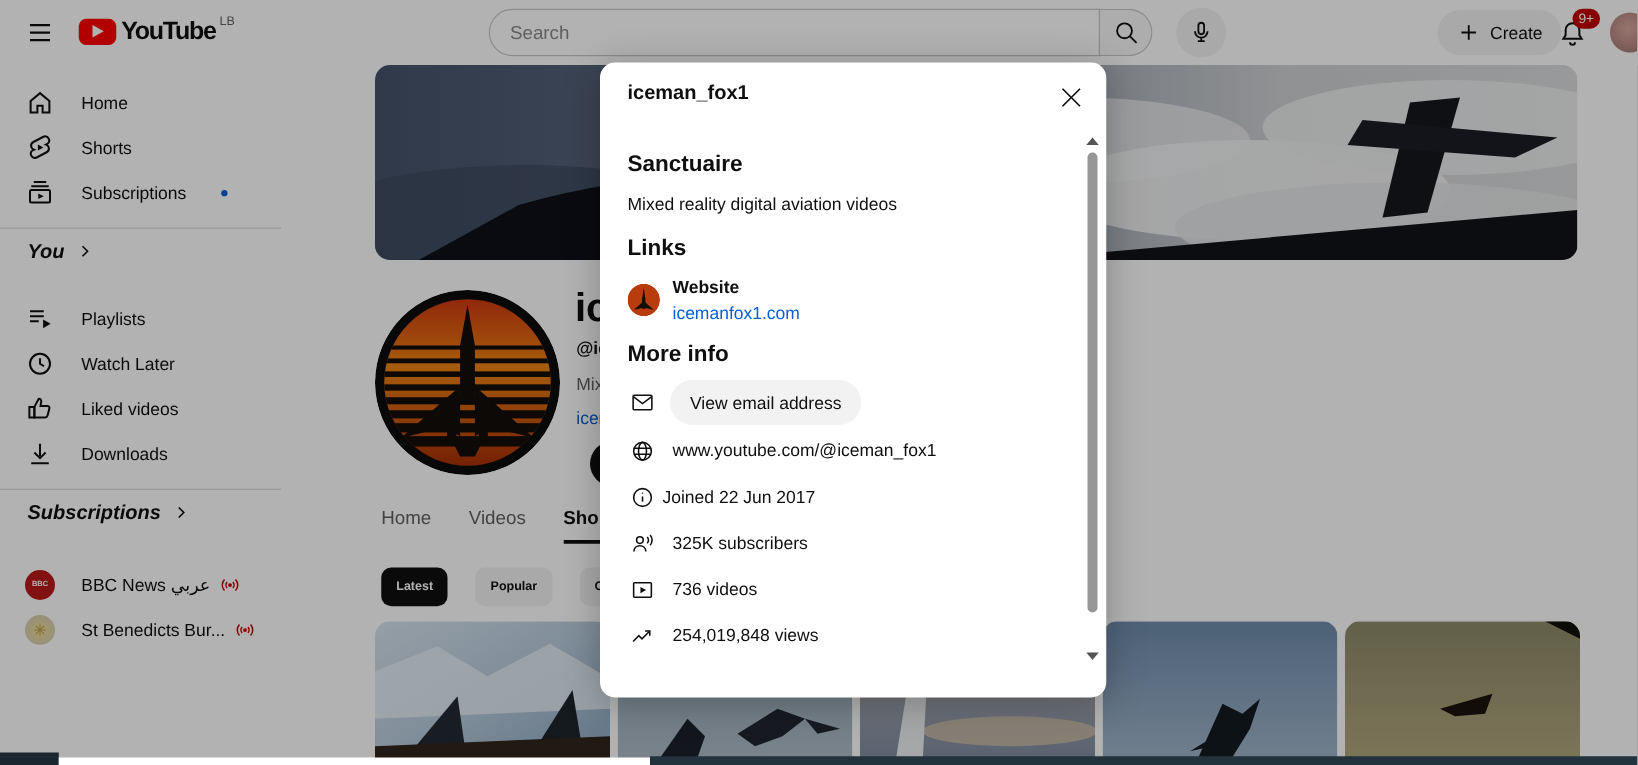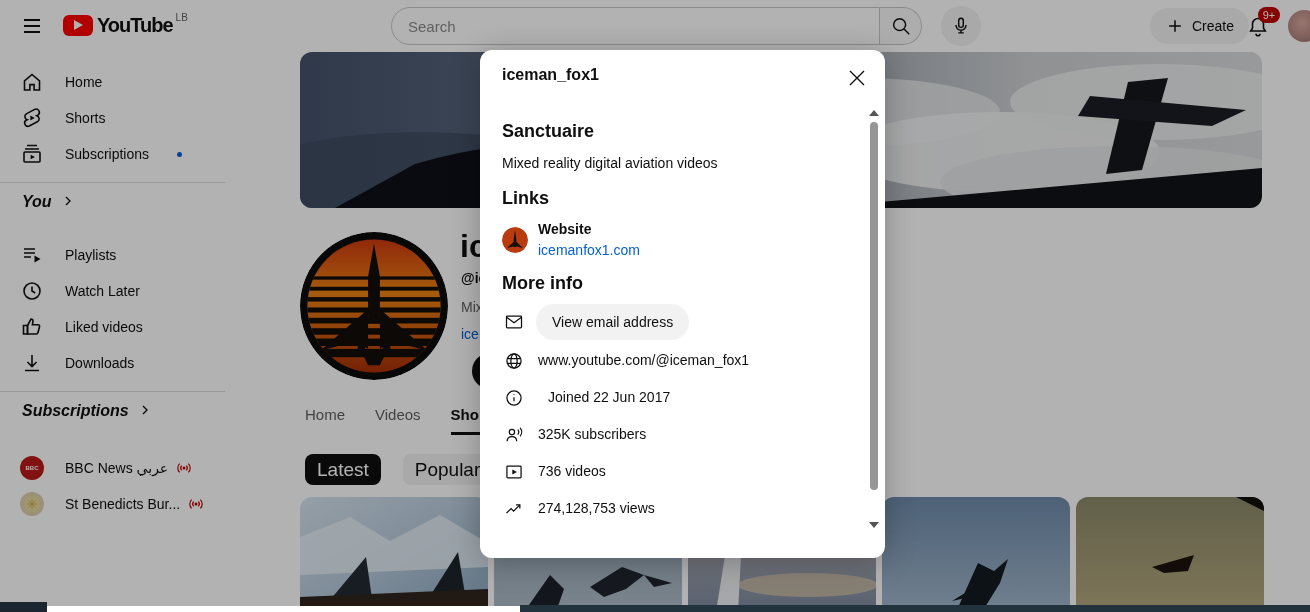--- a/index.html
+++ b/index.html
@@ -45,21 +45,21 @@
   #channel-avatar { left:300px; top:232px; width:148px; height:148px; border-radius:50%; overflow:hidden; }
   #channel-name { left:460px; top:228px; font-size:32px; font-weight:700; white-space:nowrap; }
   #channel-handle { left:461px; top:270px; font-size:14px; font-weight:600; white-space:nowrap; }
   #channel-desc { left:461px; top:299px; font-size:14px; color:#606060; white-space:nowrap; }
   #channel-link { left:461px; top:326px; font-size:14px; color:#065fd4; white-space:nowrap; cursor:pointer; }
   #subscribe-btn { left:472px; top:353px; height:36px; border-radius:18px; background:#0f0f0f; color:#fff; font-size:14px; font-weight:500; display:flex; align-items:center; padding:0 16px; cursor:pointer; white-space:nowrap; }
   #tabs { left:305px; top:406px; display:flex; gap:30px; }
   .tab { font-size:15px; font-weight:500; color:#606060; padding-bottom:9px; cursor:pointer; }
   .tab.active { color:#0f0f0f; font-weight:600; border-bottom:3px solid #0f0f0f; }
   #chips { left:305px; top:454px; display:flex; gap:22px; }
-  .chip { height:31px; border-radius:8px; background:#f2f2f2; display:flex; align-items:center; padding:0 12px; font-size:19px; font-weight:400; cursor:pointer; }
+  .chip { height:31px; border-radius:8px; background:#f2f2f2; display:flex; align-items:center; padding:0 12px; font-size:10px; font-weight:700; cursor:pointer; }
   .chip.active { background:#0f0f0f; color:#fff; }
   .thumb { position:absolute; top:497px; width:188px; height:115px; border-radius:12px 12px 0 0; overflow:hidden; cursor:pointer; }
   .thumb svg { width:100%; height:100%; }
 
   
   #scrim { position:absolute; inset:0; background:rgba(0,0,0,0.30); z-index:50; }
   .bottom-strip { z-index:60; }
 
   
   #dialog { left:480px; top:50px; width:405px; height:508px; background:#fff; border-radius:12px; z-index:100; box-shadow:0 4px 30px rgba(0,0,0,0.25); }
@@ -439,21 +439,21 @@
     </span>
     <div class="dtext" style="left:58px;top:302px">www.youtube.com/@iceman_fox1</div>
 
     <span class="drow-icon" style="top:338px">
       <svg viewBox="0 0 24 24">
           <circle cx="12" cy="12" r="8.5"></circle>
           <path d="M12 11v5"></path>
           <circle cx="12" cy="7.8" r="0.7" fill="#0f0f0f" stroke="none"></circle>
         </svg>
     </span>
-    <div class="dtext" style="left:68px;top:339px">Joined 22 Jun 2017</div>
+    <div class="dtext" style="left:50px;top:339px">Joined 22 Jun 2017</div>
 
     <span class="drow-icon" style="top:375px">
       <svg viewBox="0 0 24 24">
           <circle cx="9.5" cy="8.5" r="3.2"></circle>
           <path d="M3.8 19.5c0-3.3 2.4-5.6 5.7-5.6s5.7 2.3 5.7 5.6"></path>
           <path d="M16.5 5.5a4.2 4.2 0 0 1 0 6M19.3 3.5a7.5 7.5 0 0 1 0 10"></path>
         </svg>
     </span>
     <div class="dtext" style="left:58px;top:376px">325K subscribers</div>
 
@@ -464,20 +464,20 @@
         </svg>
     </span>
     <div class="dtext" style="left:58px;top:413px">736 videos</div>
 
     <span class="drow-icon" style="top:449px">
       <svg viewBox="0 0 24 24">
           <path d="M3 17l5.5-5.5 3 3L19 7"></path>
           <path d="M14.5 7H19v4.5"></path>
         </svg>
     </span>
-    <div class="dtext" style="left:58px;top:450px">274,128,753 views</div>
+    <div class="dtext" style="left:58px;top:450px">254,019,848 views</div>
 
     <span id="dscroll-up" class="scroll-arrow"></span>
     <div id="dscroll-thumb"></div>
     <span id="dscroll-down" class="scroll-arrow"></span>
   </div>
 
 </div>
 
 </body></html>

